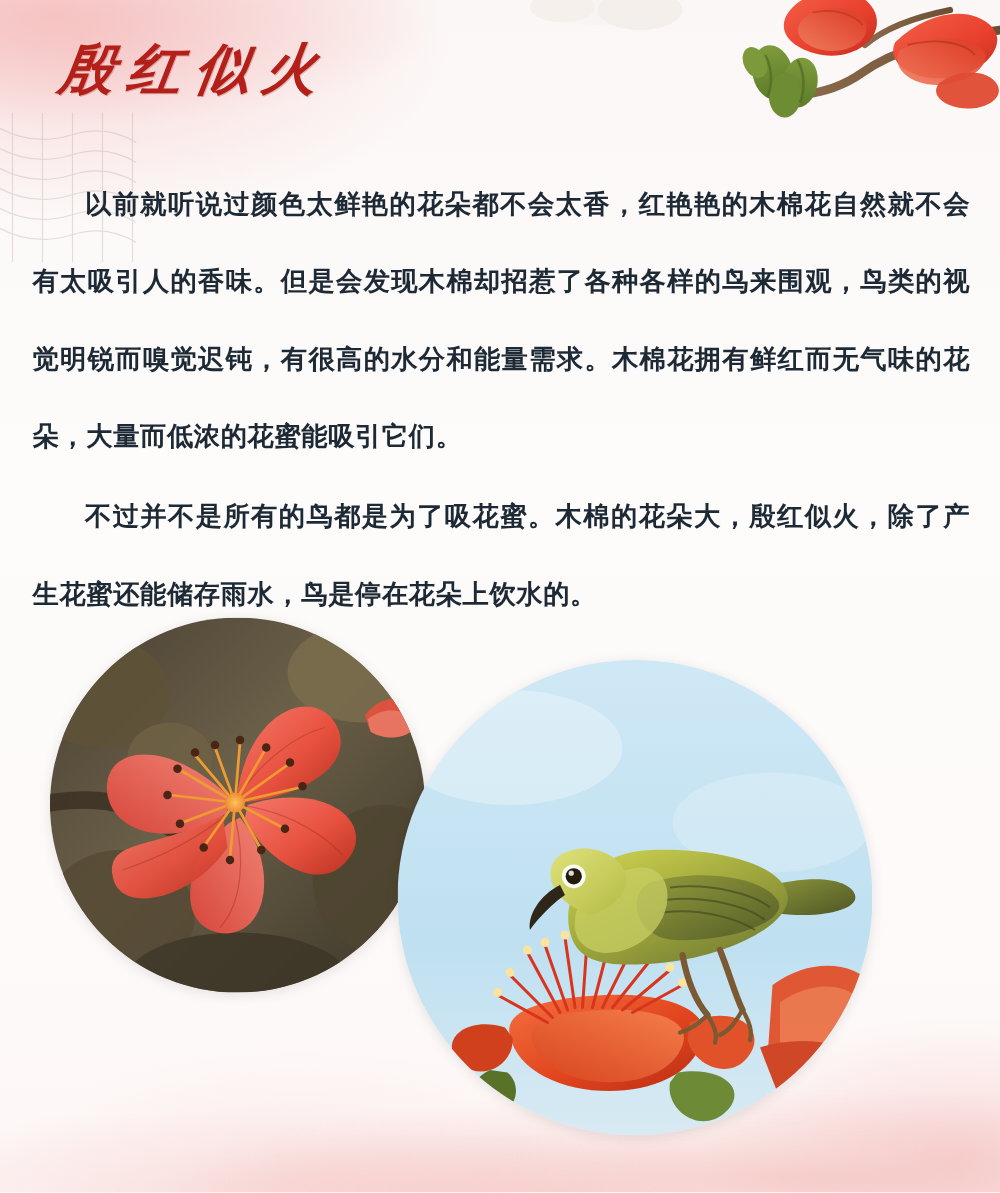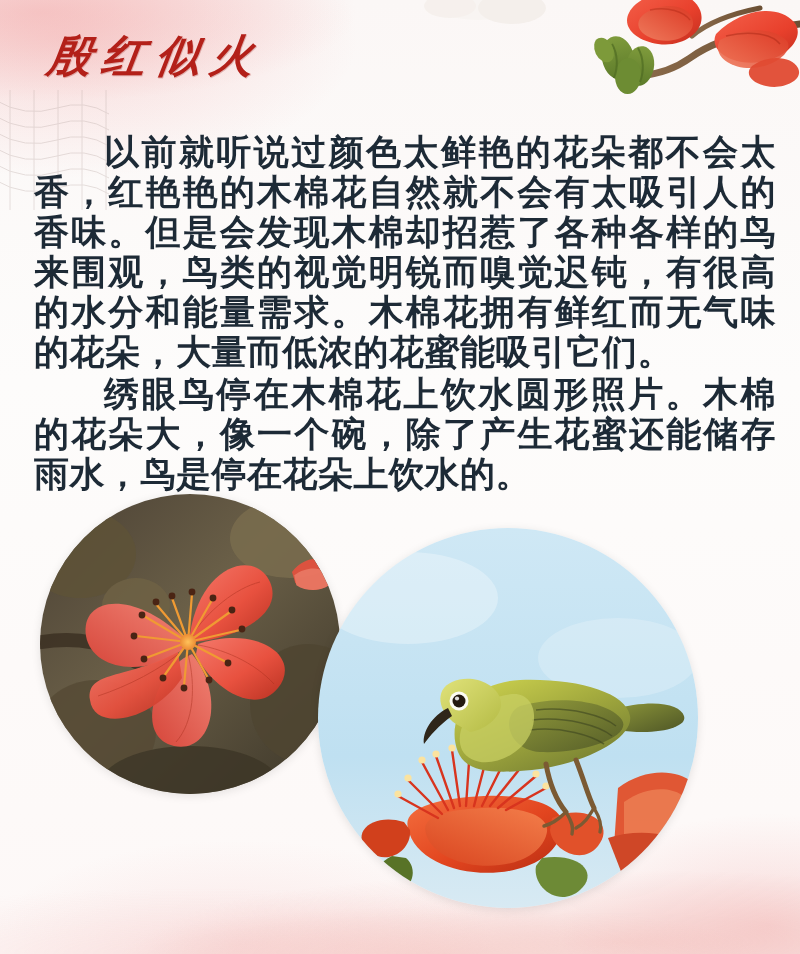--- a/index.html
+++ b/index.html
@@ -72,26 +72,26 @@
 
   
   .article {
     position: absolute;
     left: 26px;
     top: 132px;
     width: 750px;
   }
   .para {
     font-family: "DejaVu Sans", sans-serif;
-    font-size: 35px;
-    line-height: 40px;
+    font-size: 21px;
+    line-height: 62px;
     color: #1d2a36;
     text-align: justify;
     text-indent: 2em;
-    margin: 0 0 2px 8px;
+    margin: 0 0 2px 0;
     letter-spacing: 0.5px;
     font-weight: 600;
   }
 
   
   .photos {
     position: absolute;
     left: 0;
     top: 488px;
     width: 800px;
@@ -221,21 +221,21 @@
 
     <g transform="translate(752,66)" opacity="0.95">
       <path d="M0 0 C 16 -12, 40 -10, 46 2 C 52 14, 32 24, 14 20 C 0 17, -8 8, 0 0 Z" fill="#e04a32"></path>
     </g>
   </svg>
 
   <div class="title-art">殷红似火</div>
 
   <div class="article">
     <p class="para">以前就听说过颜色太鲜艳的花朵都不会太香，红艳艳的木棉花自然就不会有太吸引人的香味。但是会发现木棉却招惹了各种各样的鸟来围观，鸟类的视觉明锐而嗅觉迟钝，有很高的水分和能量需求。木棉花拥有鲜红而无气味的花朵，大量而低浓的花蜜能吸引它们。</p>
-    <p class="para">绣眼鸟停在木棉花上饮水圆形照片。木棉的花朵大，像一个碗，除了产生花蜜还能储存雨水，鸟是停在花朵上饮水的。</p>
+    <p class="para">不过并不是所有的鸟都是为了吸花蜜。木棉的花朵大，殷红似火，除了产生花蜜还能储存雨水，鸟是停在花朵上饮水的。</p>
   </div>
 
   <div class="photos">
 
     <div class="circle-photo photo-a">
       <svg class="photo-inner" viewBox="0 0 300 300" preserveAspectRatio="xMidYMid slice">
         <defs>
           <linearGradient id="lBg" x1="0" y1="0" x2="1" y2="1">
             <stop offset="0%" stop-color="#4a4034"></stop>
             <stop offset="45%" stop-color="#6b6048"></stop>

